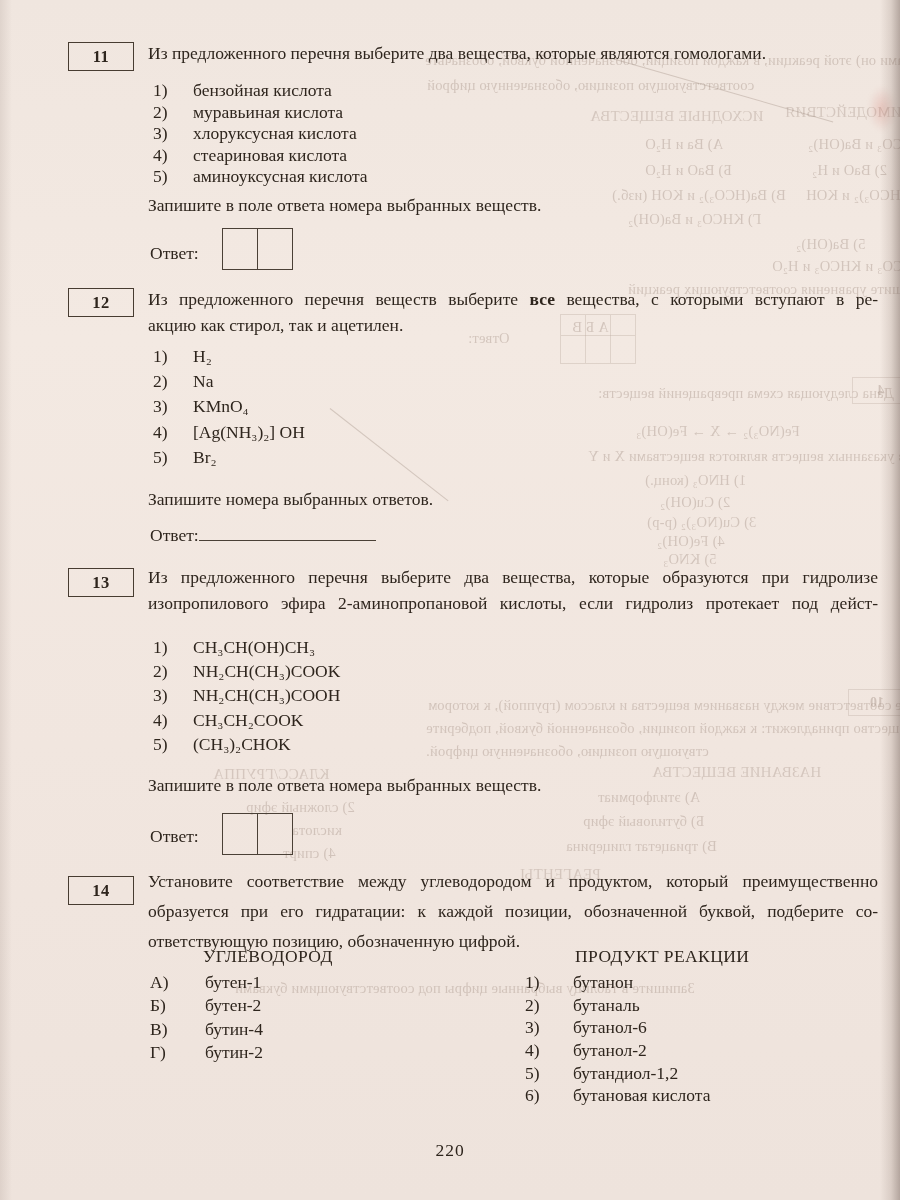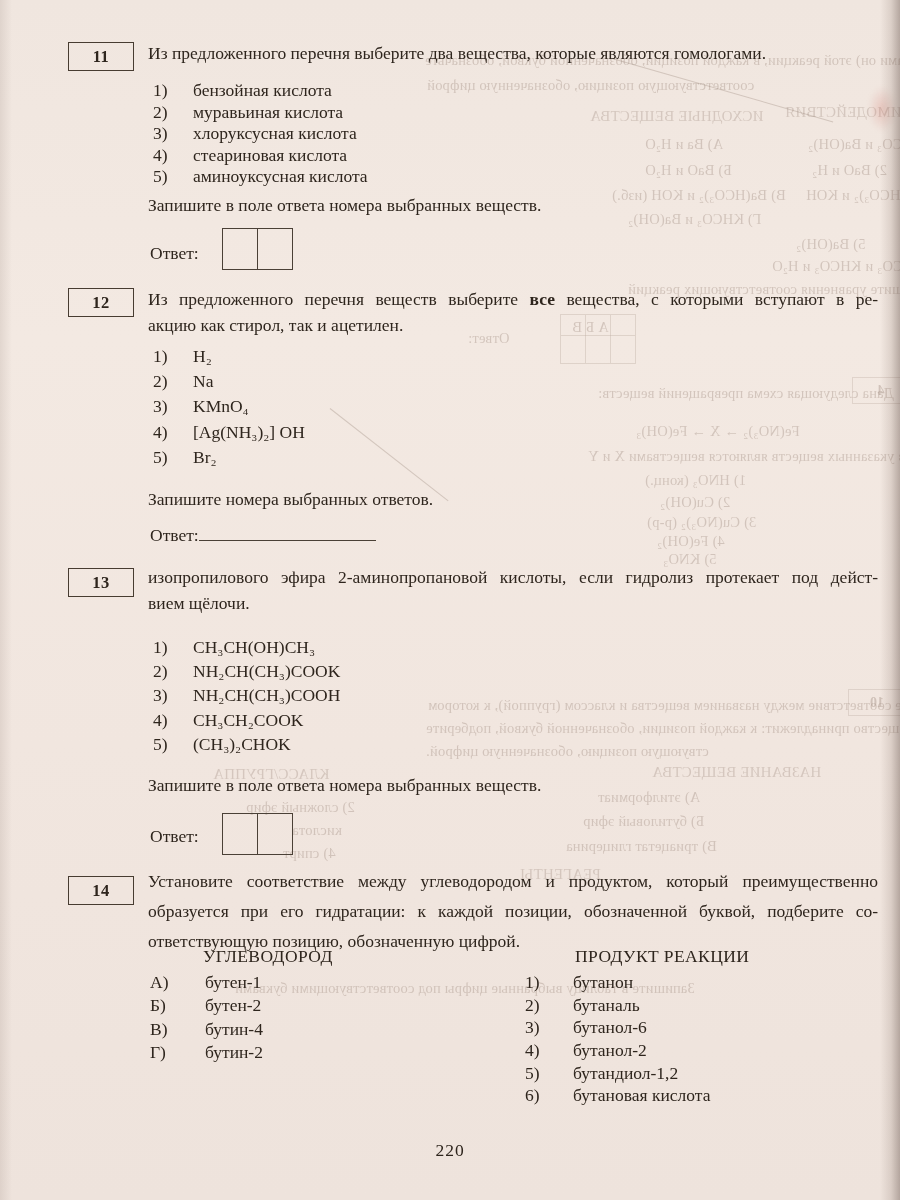--- a/index.html
+++ b/index.html
@@ -201,22 +201,22 @@
     <div class="ansrow" style="top:239px">
       <span>Ответ:</span><span class="uline"></span>
     </div>
   </section>
 
   <section class="task" style="top:564px">
     <div class="numbox" style="top:4px">
       <span>13</span>
     </div>
     <div class="q" style="top:0">
+      <div class="qline">Из предложенного перечня выберите два вещества, которые образуются при гидролизе</div>
       <div class="qline">изопропилового эфира 2-аминопропановой кислоты, если гидролиз протекает под дейст-</div>
-      <div class="qline last">вием щёлочи.</div>
     </div>
     <div class="opts o13" style="top:73px">
       <div class="opt">
           <span class="n">1)</span>
           <span class="t">CH₃CH(OH)CH₃</span>
         </div>
       <div class="opt">
           <span class="n">2)</span>
           <span class="t">NH₂CH(CH₃)COOK</span>
         </div>

